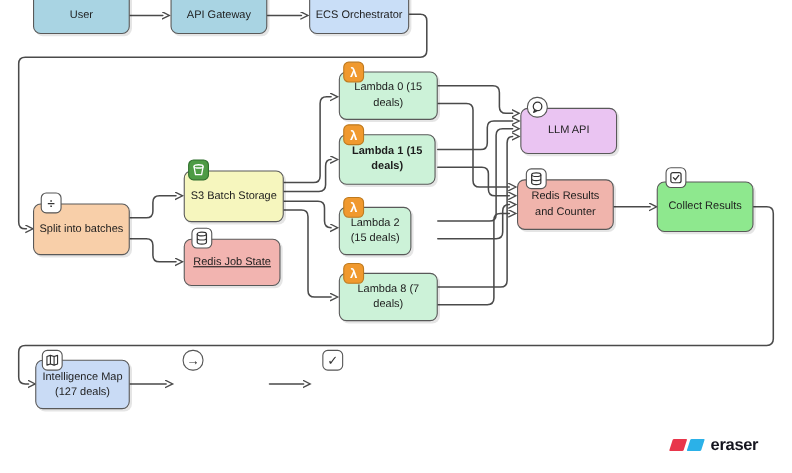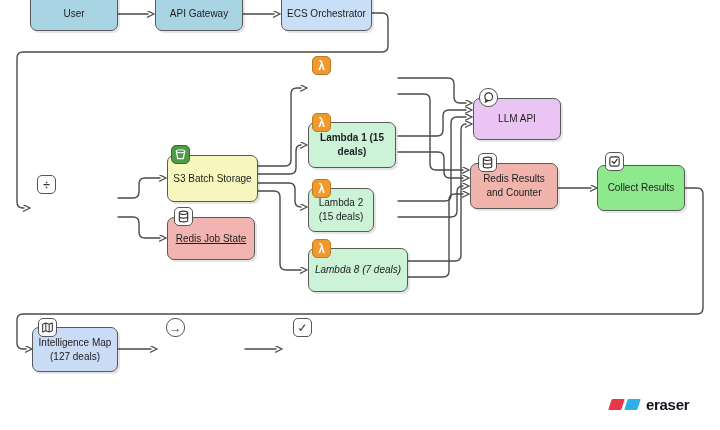--- a/index.html
+++ b/index.html
@@ -15,21 +15,21 @@
   
   .n-user{left:30px;top:-14px;width:88px;height:45px;background:#A9D4E3;}
   .n-api{left:155px;top:-14px;width:88px;height:45px;background:#A9D4E3;}
   .n-ecs{left:281px;top:-14px;width:91px;height:45px;background:#C9DEF7;}
   .n-split{left:30px;top:185px;width:88px;height:47px;background:#F8CFA9;}
   .n-s3{left:167px;top:155px;width:91px;height:47px;background:#F6F6BE;align-items:center;}
   .n-redisjob{left:167px;top:217px;width:88px;height:43px;background:#F2B4B0;text-decoration:underline;}
   .n-l0{left:308px;top:65px;width:90px;height:44px;background:#CCF2D8;}
   .n-l1{left:308px;top:122px;width:88px;height:46px;background:#CCF2D8;font-weight:bold;}
   .n-l2{left:308px;top:188px;width:66px;height:44px;background:#CCF2D8;}
-  .n-l8{left:308px;top:248px;width:100px;height:44px;background:#CCF2D8;font-style:italic;}
+  .n-l8{left:308px;top:248px;width:90px;height:44px;background:#CCF2D8;}
   .n-llm{left:473px;top:98px;width:88px;height:42px;background:#EAC4F2;}
   .n-redisres{left:470px;top:163px;width:88px;height:46px;background:#F0B4AC;}
   .n-collect{left:597px;top:165px;width:88px;height:46px;background:#8EE88E;text-align:right;}
   .n-imap{left:32px;top:327px;width:86px;height:45px;background:#C9DBF5;}
   .n-cont{left:157px;top:327px;width:88px;height:45px;background:#F8CFA9;}
   .n-audit{left:282px;top:327px;width:89px;height:45px;background:#8EE88E;border-radius:22px;}
   
   .icon{position:absolute;z-index:3;width:19px;height:19px;box-sizing:border-box;
         border:1.4px solid #565656;border-radius:5px;background:#fff;
         display:flex;align-items:center;justify-content:center;
@@ -92,25 +92,31 @@
 
   <div class="node n-user cut">
     <span class="lbl">User</span>
   </div>
   <div class="node n-api cut">
     <span class="lbl">API Gateway</span>
   </div>
   <div class="node n-ecs cut">
     <span class="lbl">ECS Orchestrator</span>
   </div>
+  <div class="node n-split">
+    <span class="lbl">Split into batches</span>
+  </div>
   <div class="node n-s3">
     <span class="lbl">S3 Batch Storage</span>
   </div>
   <div class="node n-redisjob">
     <span class="lbl">Redis Job State</span>
+  </div>
+  <div class="node n-l0">
+    <span class="lbl">Lambda 0 (15 deals)</span>
   </div>
   <div class="node n-l1">
     <span class="lbl">Lambda 1 (15 deals)</span>
   </div>
   <div class="node n-l2">
     <span class="lbl">Lambda 2 (15 deals)</span>
   </div>
   <div class="node n-l8">
     <span class="lbl">Lambda 8 (7 deals)</span>
   </div>

